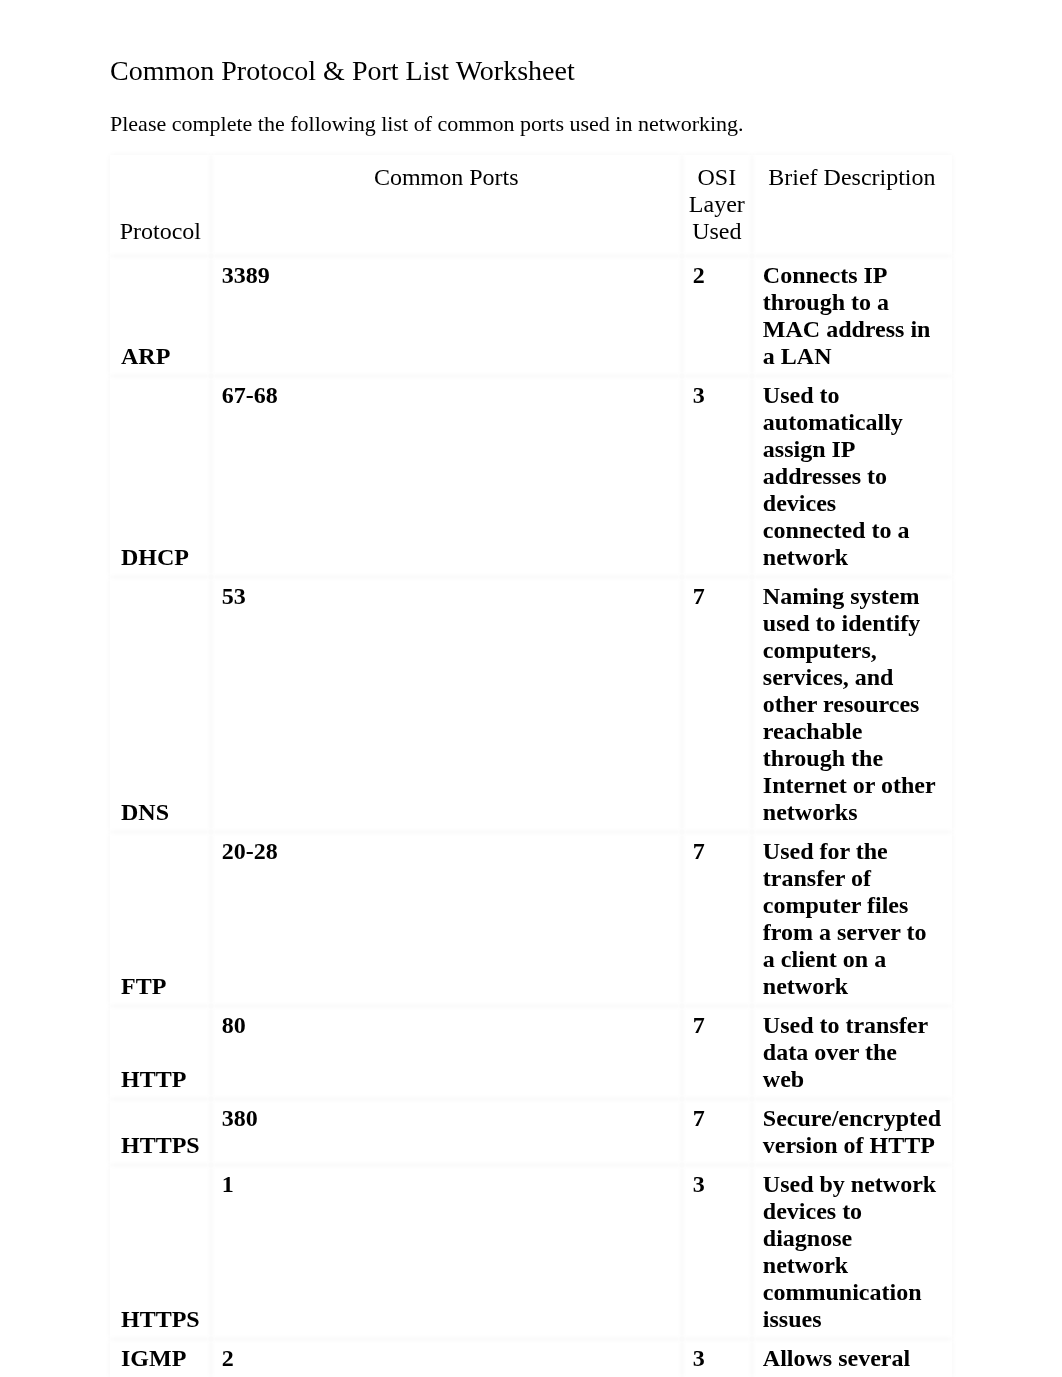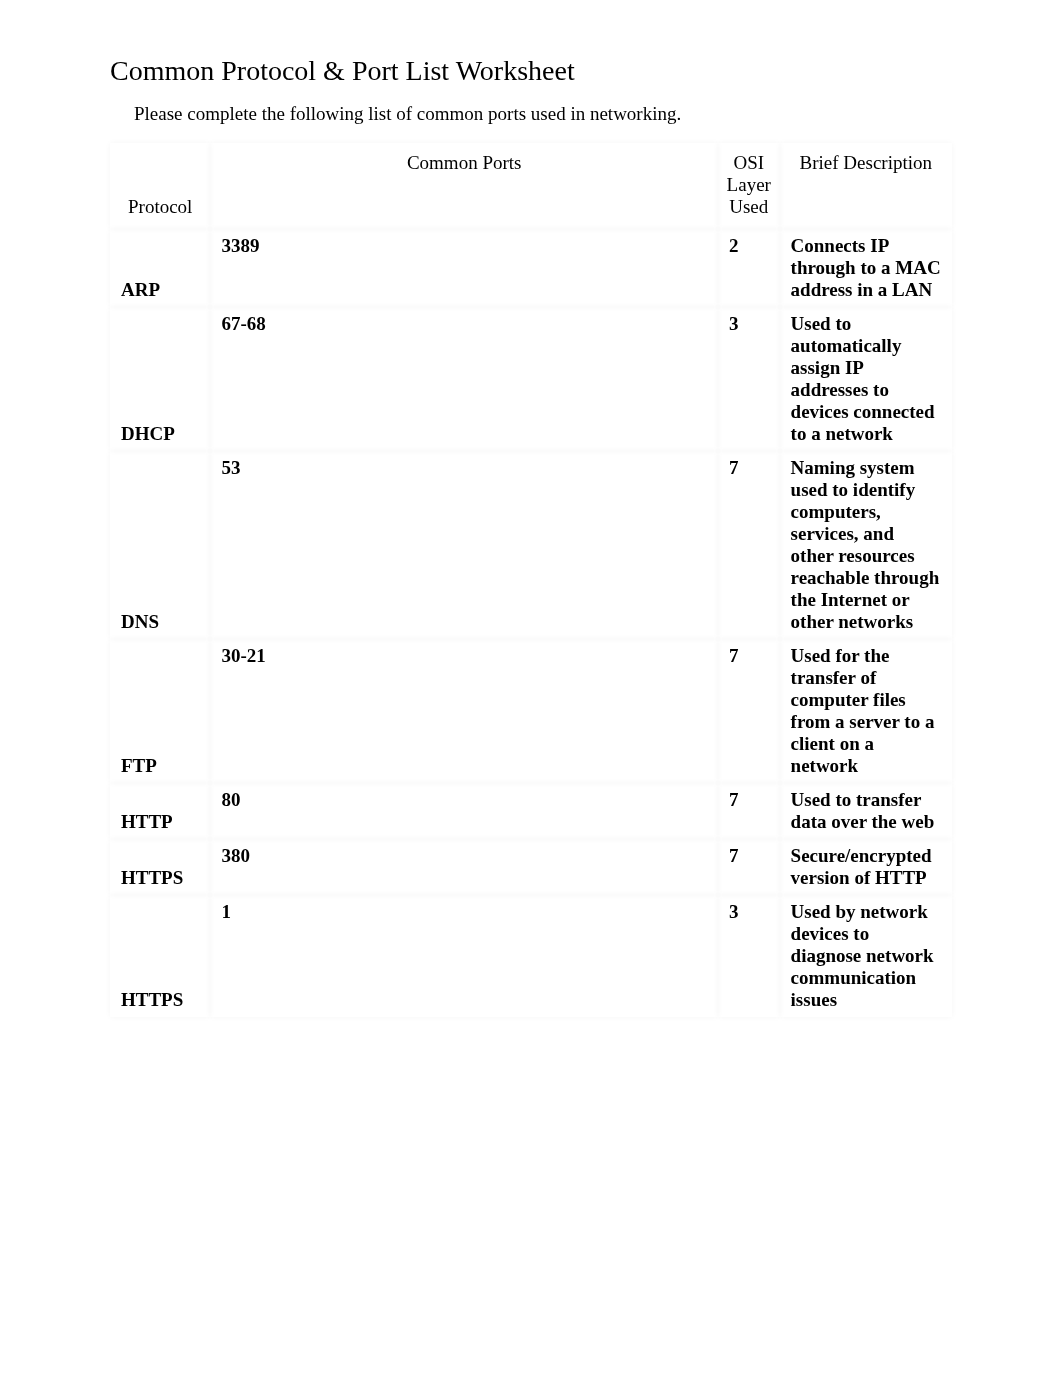--- a/index.html
+++ b/index.html
@@ -10,37 +10,36 @@
     body {
       font-family: 'Times New Roman', Times, serif;
       background: #ffffff;
       width: 1062px;
       padding: 55px 110px 40px 110px;
       color: #000000;
     }
     .title {
       font-size: 28px;
       font-weight: normal;
-      margin-bottom: 16px;
+      margin-bottom: 24px;
     }
     .instruction {
-      font-size: 19px;
+      font-size: 22px;
       margin-bottom: 18px;
-      margin-left: 24px;
     }
     .table {
       width: 100%;
       border-collapse: separate;
       border-spacing: 0;
     }
     .table th, .table td {
       padding: 5px 10px;
       vertical-align: top;
       text-align: left;
-      font-size: 19px;
+      font-size: 24px;
       font-weight: normal;
       border: 1px solid transparent;
       box-shadow: 0 0 6px rgba(0,0,0,0.04);
     }
     .table th {
       text-align: center;
       vertical-align: top;
       padding: 8px 6px 10px 6px;
     }
     .col-protocol {
@@ -94,21 +93,21 @@
       <td class="col-desc">Used to automatically assign IP addresses to devices connected to a network</td>
     </tr>
     <tr>
       <td class="col-protocol">DNS</td>
       <td class="col-ports">53</td>
       <td class="col-osi">7</td>
       <td class="col-desc">Naming system used to identify computers, services, and other resources reachable through the Internet or other networks</td>
     </tr>
     <tr>
       <td class="col-protocol">FTP</td>
-      <td class="col-ports">30-21</td>
+      <td class="col-ports">20-28</td>
       <td class="col-osi">7</td>
       <td class="col-desc">Used for the transfer of computer files from a server to a client on a network</td>
     </tr>
     <tr>
       <td class="col-protocol">HTTP</td>
       <td class="col-ports">80</td>
       <td class="col-osi">7</td>
       <td class="col-desc">Used to transfer data over the web</td>
     </tr>
     <tr>
@@ -116,14 +115,20 @@
       <td class="col-ports">380</td>
       <td class="col-osi">7</td>
       <td class="col-desc">Secure/encrypted version of HTTP</td>
     </tr>
     <tr>
       <td class="col-protocol">HTTPS</td>
       <td class="col-ports">1</td>
       <td class="col-osi">3</td>
       <td class="col-desc">Used by network devices to diagnose network communication issues</td>
     </tr>
+    <tr>
+      <td class="col-protocol">IGMP</td>
+      <td class="col-ports">2</td>
+      <td class="col-osi">3</td>
+      <td class="col-desc">Allows several</td>
+    </tr>
   </tbody>
 </table>
 
 </body></html>

